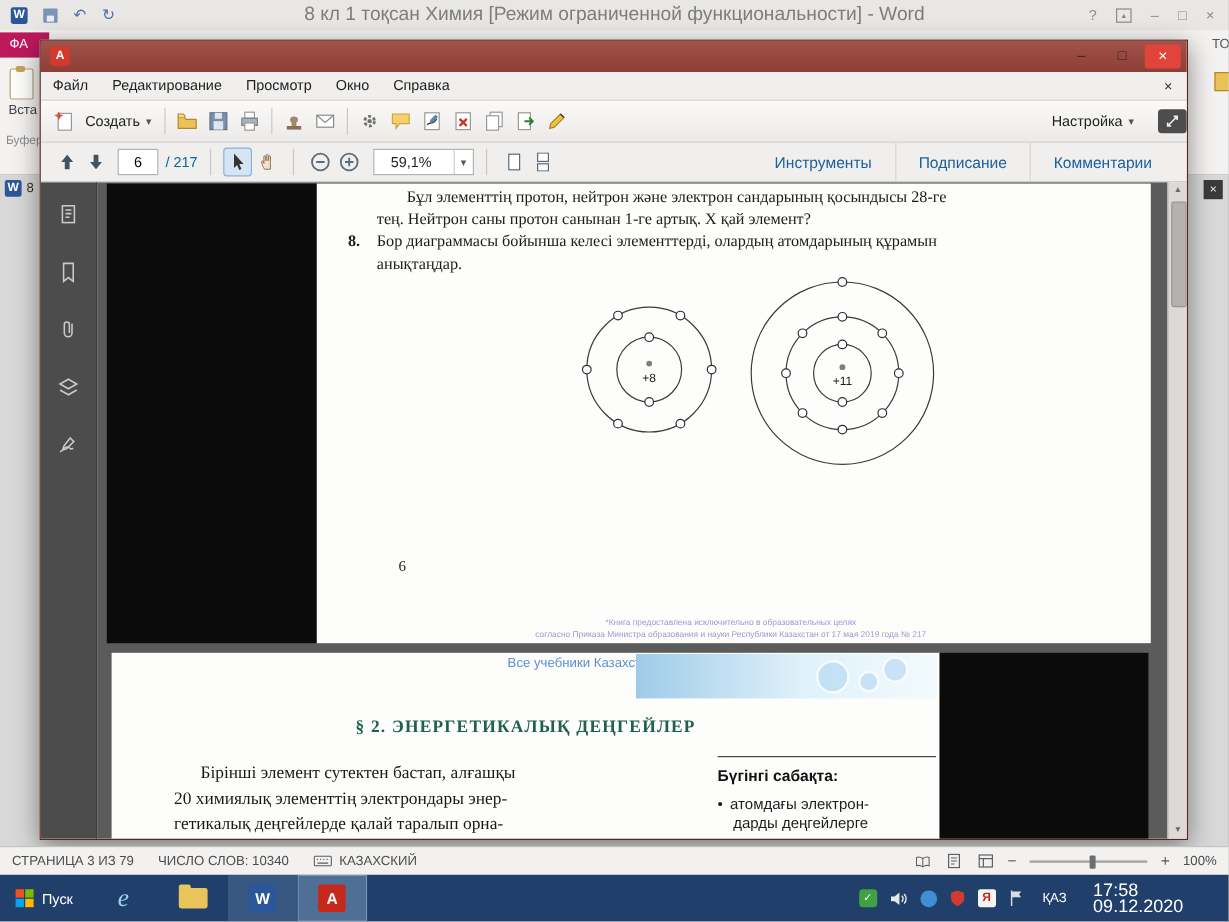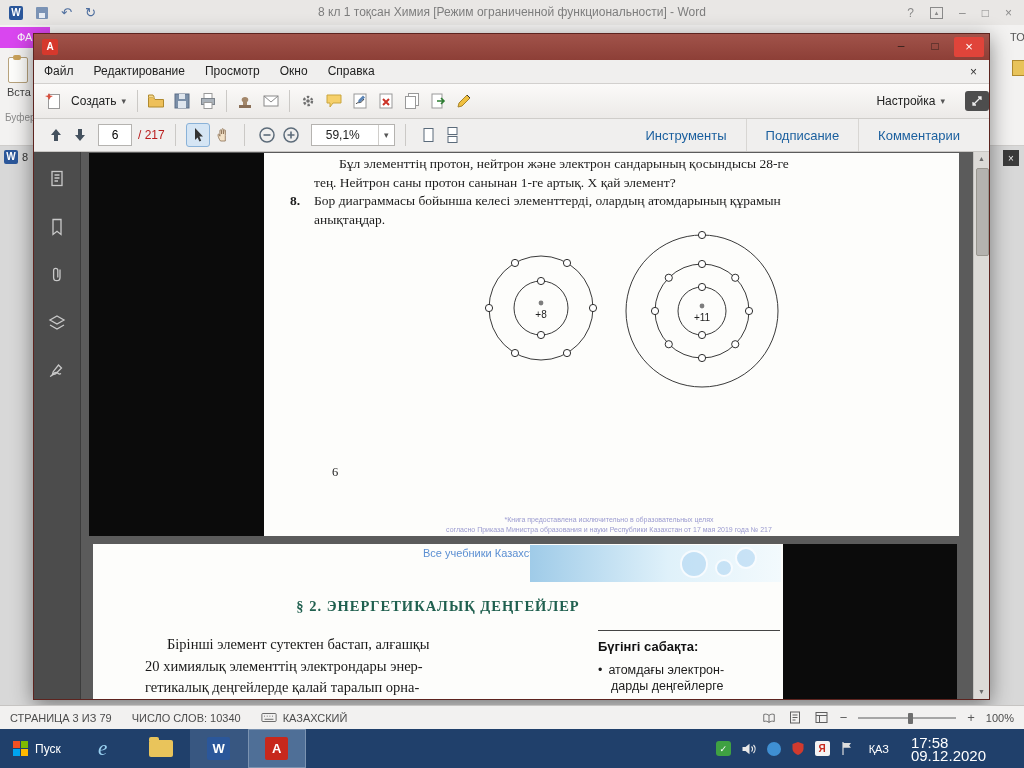--- a/index.html
+++ b/index.html
@@ -10,31 +10,31 @@
 
   
   #word-titlebar{position:absolute;left:0;top:0;width:1024px;height:25px;background:#e9e7e5;
     border-bottom:1px solid #d8d6d4;display:flex;align-items:center}
   .qat{display:flex;align-items:center;gap:13px;padding-left:9px}
   .qat .glyph{font-size:13px;color:#4f6f9f;line-height:1}
   .word-app{width:14px;height:14px;background:#2b579a;color:#fff;font-size:10px;font-weight:bold;
     text-align:center;line-height:14px;border-radius:2px}
   .floppy{width:12px;height:12px;background:#7b93b5;position:relative;border-radius:1px}
   .floppy:after{content:"";position:absolute;left:3px;top:6px;width:6px;height:5px;background:#e8edf4}
-  #word-title{position:absolute;left:180px;right:180px;text-align:center;font-size:12px;color:#7d7d7d;
+  #word-title{position:absolute;left:180px;right:180px;text-align:center;font-size:16px;color:#7d7d7d;
     line-height:25px;white-space:nowrap;overflow:hidden}
   .word-controls{margin-left:auto;display:flex;align-items:center;gap:16px;padding-right:12px;
     color:#8a8a8a;font-size:12px}
   .ribbon-opt{width:11px;height:10px;border:1px solid #8a8a8a;display:flex;align-items:center;
     justify-content:center;font-size:7px;color:#8a8a8a}
 
   #ribbon-band{position:absolute;left:0;top:25px;width:1024px;height:120px;background:#f3f2f1;
     border-bottom:1px solid #cfcdcb}
-  #word-file-tab{position:absolute;left:0;top:27px;width:33px;height:21px;background:#d946ef;color:#fff;
-    font-size:11px;line-height:21px;padding-left:17px}
+  #word-file-tab{position:absolute;left:0;top:27px;width:33px;height:21px;background:#be185d;color:#fff;
+    font-size:11px;line-height:21px;padding-left:8px}
   .clipboard{position:absolute;left:8px;top:57px;width:18px;height:24px;background:#fdfdfb;border:1px solid #b7a27c;border-radius:2px}
   .clipboard:before{content:"";position:absolute;left:4px;top:-3px;width:8px;height:5px;background:#caa25a;border-radius:2px}
   #word-paste-label{position:absolute;left:7px;top:86px;font-size:11px;color:#444}
   #word-group-label{position:absolute;left:5px;top:112px;font-size:10px;color:#8a8a8a}
   #word-right-tab{position:absolute;left:1010px;top:31px;font-size:11px;color:#555}
   #word-right-icon{position:absolute;left:1012px;top:60px;width:12px;height:14px;background:#e8c35a;border:1px solid #b08a2e}
   #word-doc-item{position:absolute;left:4px;top:150px;display:flex;align-items:center;gap:4px;font-size:11px;color:#333}
   #word-pane-close{position:absolute;left:1003px;top:150px;width:16px;height:16px;background:#3a3a3a;color:#eee;
     font-size:10px;display:flex;align-items:center;justify-content:center}
 
@@ -62,21 +62,21 @@
   .tb-sep{width:1px;height:22px;background:#cbc9c6;margin:0 5px}
   .caret{font-size:9px;color:#555;line-height:1}
   .tb-expand{width:24px;height:20px;background:#4d4d4d;border-radius:3px;display:flex;align-items:center;justify-content:center;margin-left:14px}
 
   #ac-navbar{position:absolute;left:0;top:85px;right:0;height:33px;background:#f0efee;
     border-bottom:1px solid #c8c6c3;display:flex;align-items:center;padding:0 10px;box-sizing:border-box}
   .nav-icon{width:24px;height:24px;display:flex;align-items:center;justify-content:center;border-radius:3px}
   .nav-icon.active{background:#d5e5f4;border:1px solid #8ab2d8;box-sizing:border-box}
   #page-input{width:28px;height:18px;border:1px solid #b5b3b0;background:#fff;font-size:12px;text-align:center;
     margin:0 6px;font-family:inherit}
-  .nav-text{font-size:12px;color:#b91c1c}
+  .nav-text{font-size:12px;color:#0369a1}
   #zoom-box{display:flex;align-items:center;height:20px;border:1px solid #b5b3b0;background:#fff;margin-left:8px}
   #zoom-box .val{padding:0 14px;font-size:12px;color:#222;min-width:38px;text-align:left}
   #zoom-box .dd{width:15px;height:100%;border-left:1px solid #d0cecb;display:flex;align-items:center;justify-content:center}
   .panel-tabs{margin-left:auto;display:flex;align-items:stretch;height:100%}
   .panel-tab{padding:0 19px;font-size:13px;color:#1a5f9e;display:flex;align-items:center}
   .panel-tab + .panel-tab{border-left:1px solid #d8d6d3}
 
   #ac-body{position:absolute;left:0;top:118px;right:0;bottom:0}
   #ac-sidebar{position:absolute;left:0;top:0;width:47px;bottom:0;background:#4c4c4c;border-right:1px solid #3c3c3c;
     box-sizing:border-box;display:flex;flex-direction:column;align-items:center;padding-top:14px;gap:22px}

